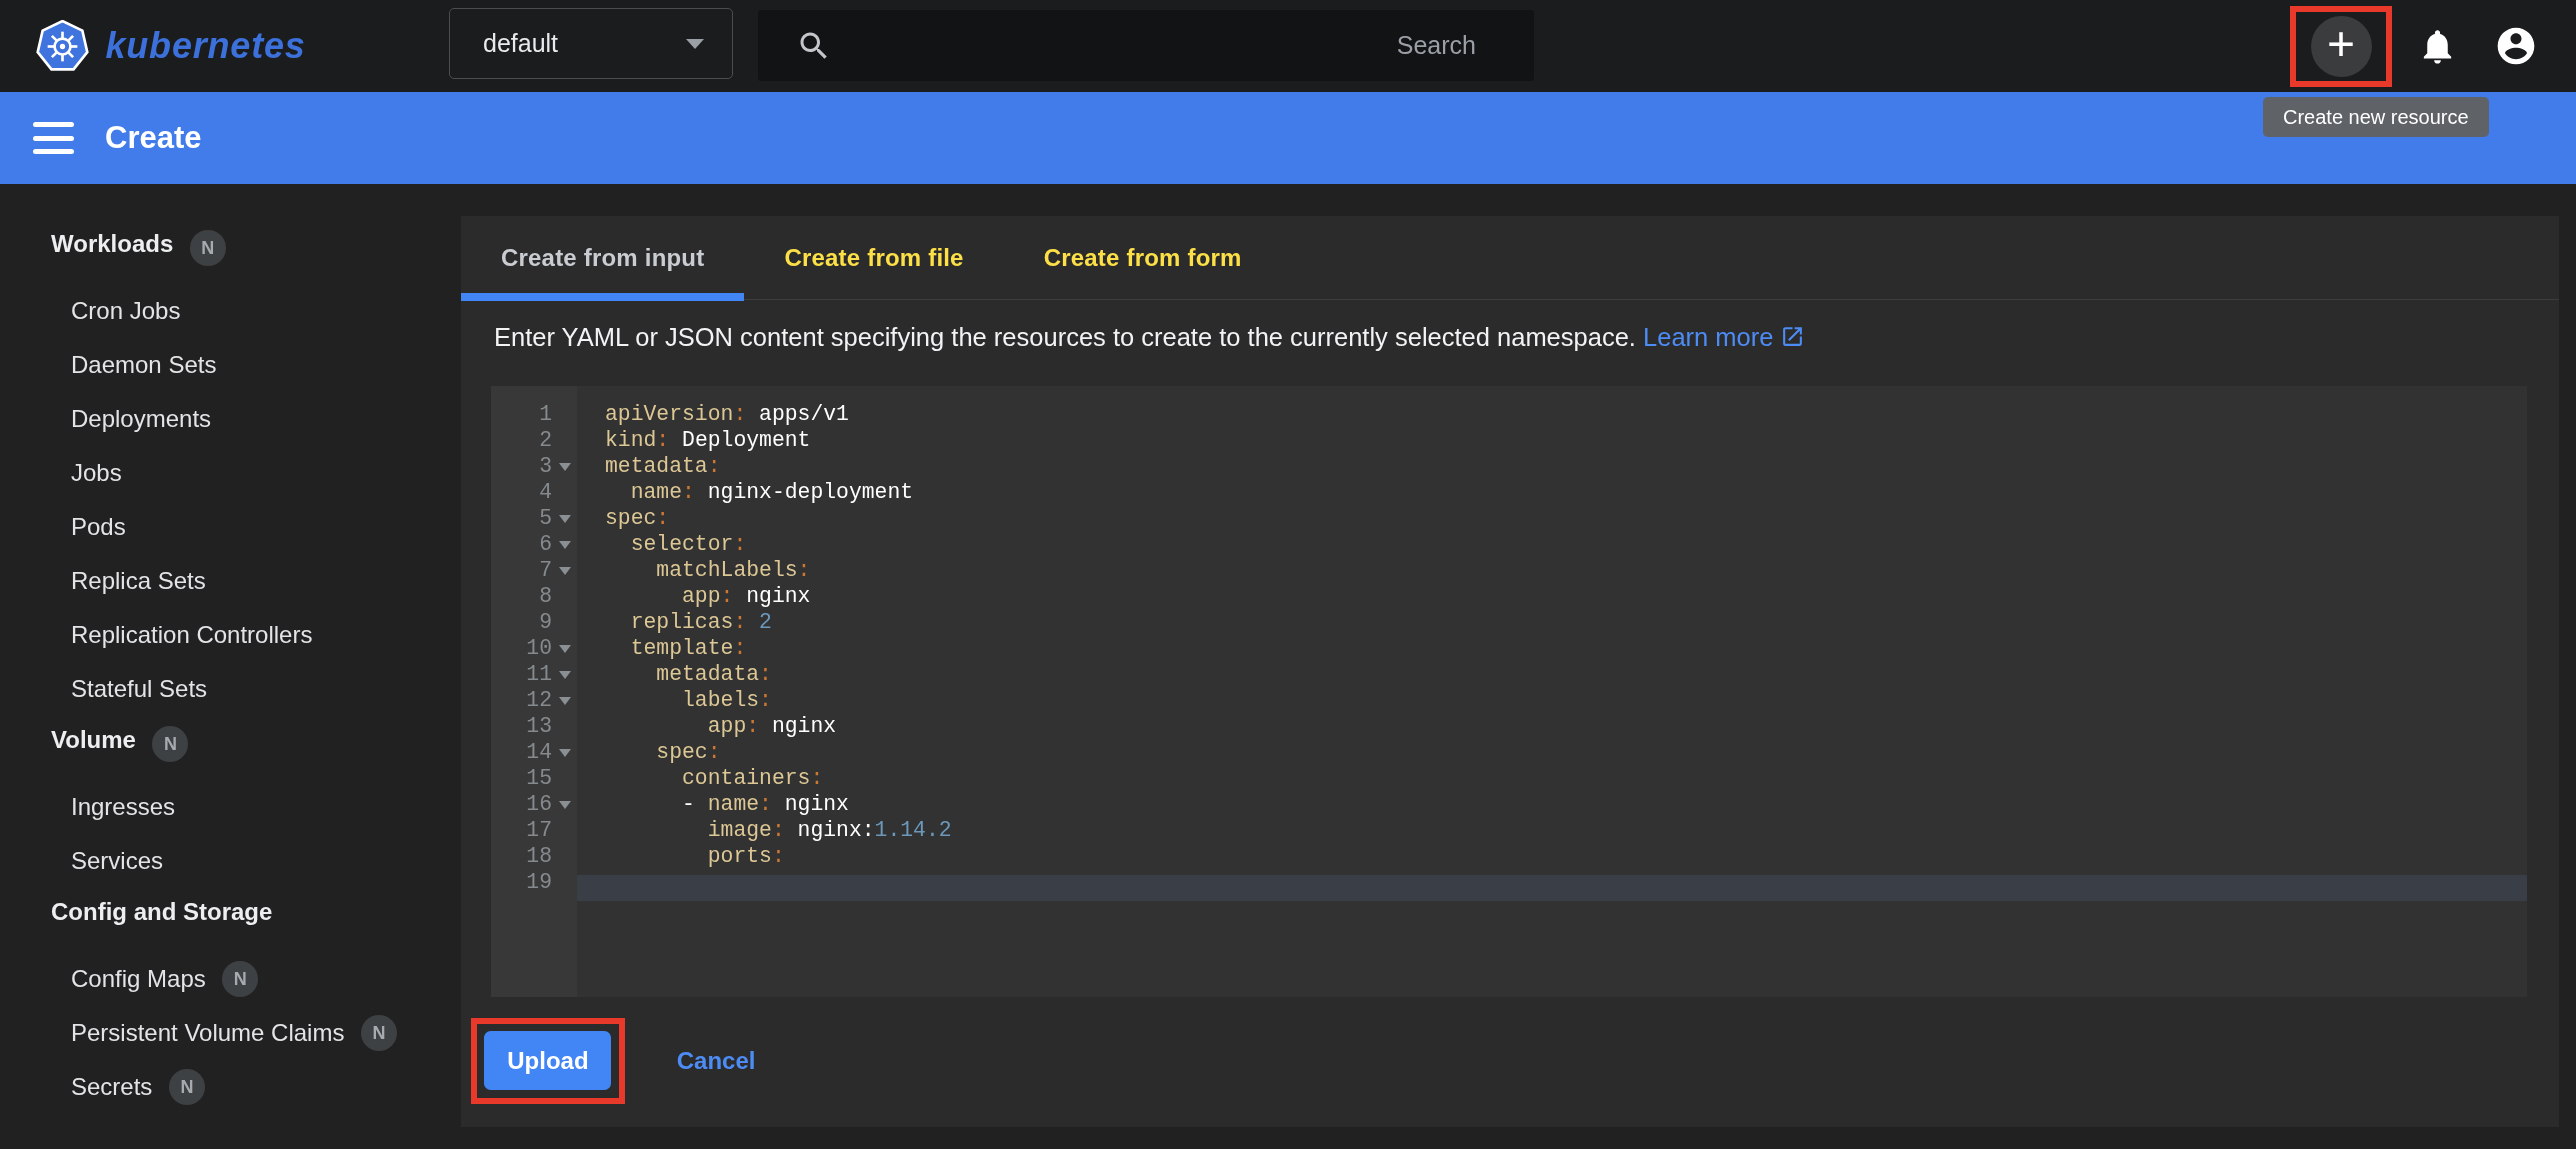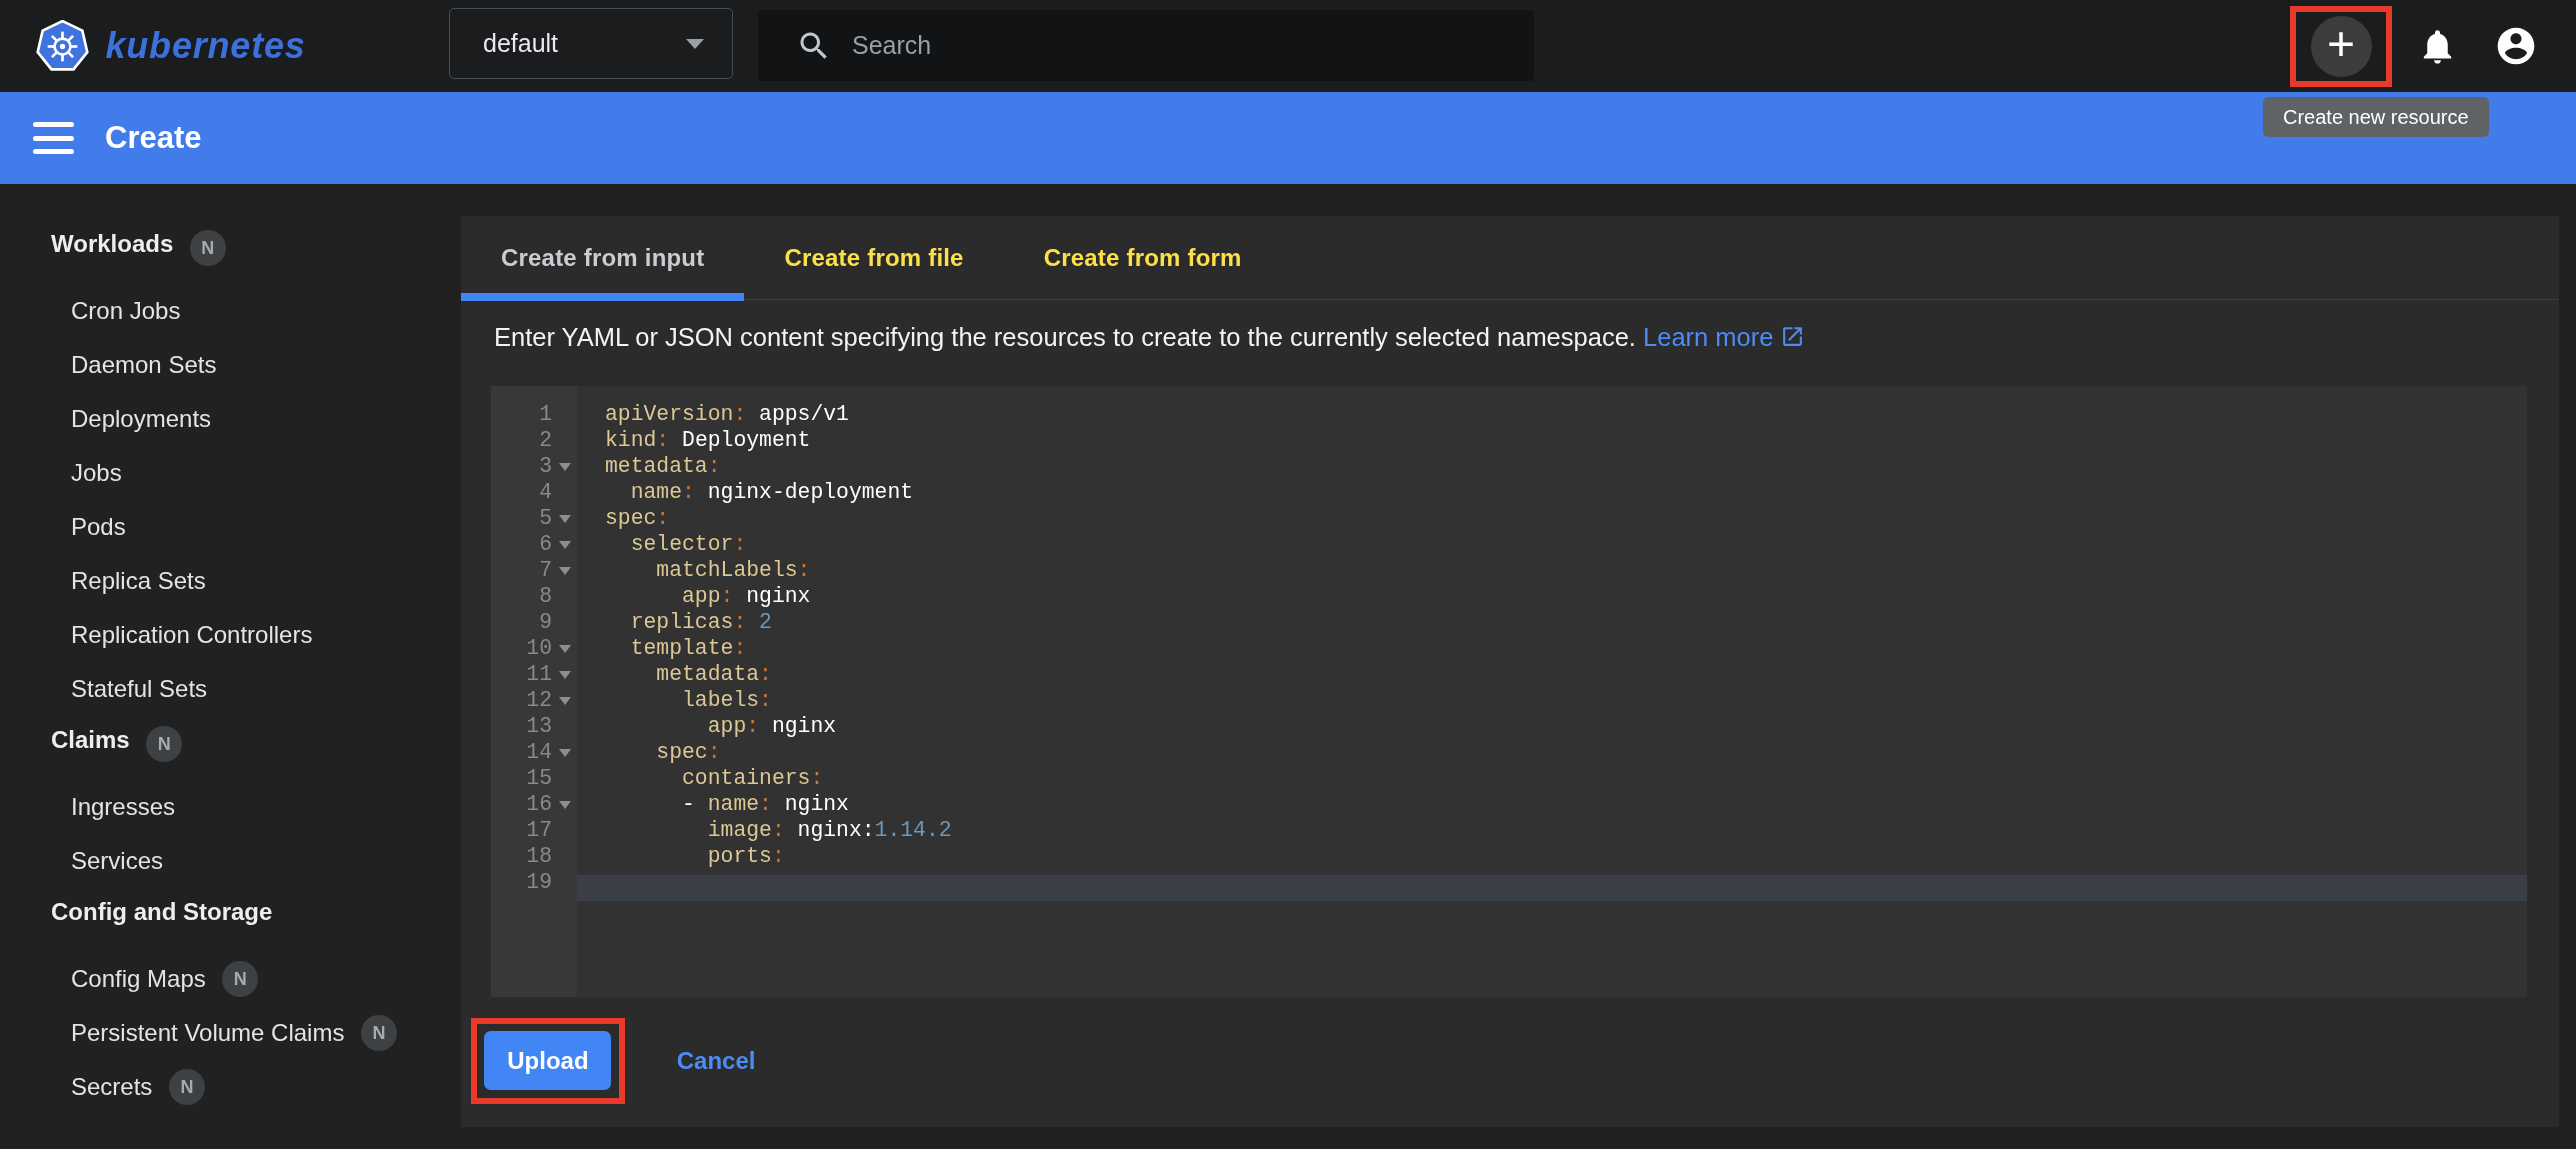--- a/index.html
+++ b/index.html
@@ -32,22 +32,22 @@
     border-top:10.7px solid #9aa0a6;
   }
 
   .searchbox {
     position:absolute; left:758px; top:10px; width:776px; height:71px;
     background:#121314; border-radius:3.3px; display:flex; align-items:center;
   }
   .searchbox svg { width:36px; height:36px; margin-left:38px; fill:#c2c6ca; }
   .search-input {
     background:transparent; border:none; outline:none;
-    margin-left:20px; width:609px;
-    font-family:"Liberation Sans", sans-serif; font-size:25px; color:#a16207;
+    margin-left:35px; width:609px;
+    font-family:"Liberation Sans", sans-serif; font-size:25px; color:#a16207;text-align:right;
   }
   .search-input::placeholder { color:#9aa0a6; }
 
   .topbar-right { position:absolute; right:38px; top:0; height:92px; display:flex; align-items:center; }
   .plus-redbox {
     width:102px; height:81px; border:6.6px solid #e8392b;
     display:flex; align-items:center; justify-content:center;
   }
   .plus-btn {
     width:61px; height:61px; border-radius:50%; background:#3b3c3e;
@@ -242,21 +242,21 @@
     <div class="nav-item">
       <span>Replica Sets</span>
     </div>
     <div class="nav-item">
       <span>Replication Controllers</span>
     </div>
     <div class="nav-item">
       <span>Stateful Sets</span>
     </div>
     <div class="nav-header gap">
-      <span>Claims</span>
+      <span>Volume</span>
       <span class="nbadge">N</span>
     </div>
     <div class="nav-item">
       <span>Ingresses</span>
     </div>
     <div class="nav-item">
       <span>Services</span>
     </div>
     <div class="nav-header gap">
       <span>Config and Storage</span>

